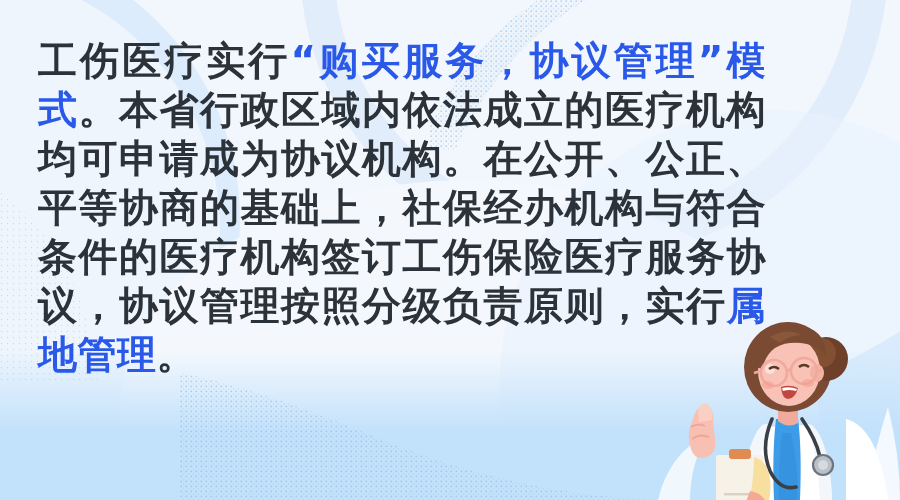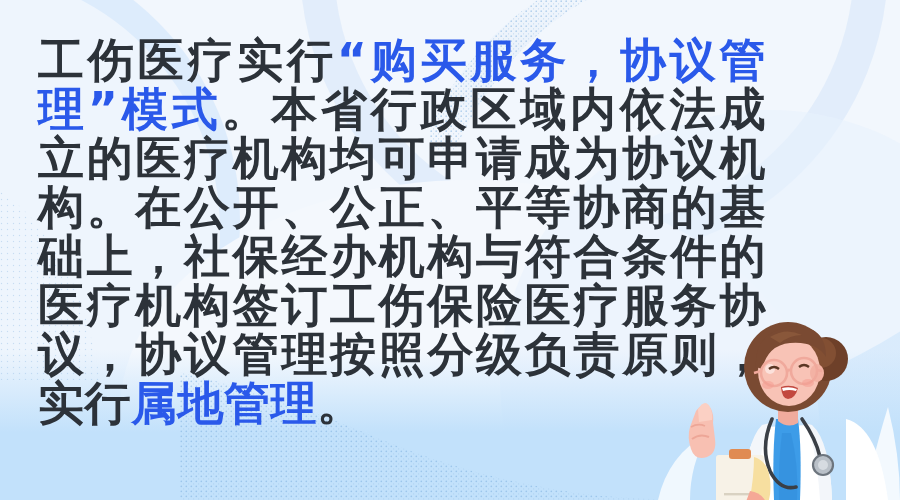--- a/index.html
+++ b/index.html
@@ -104,21 +104,21 @@
     opacity: .55;
     pointer-events: none;
   }
 
   
   .text-block {
     position: absolute;
     left: 38px;
     top: 36px;
     width: 728px;
-    font-size: 46px;
+    font-size: 39px;
     line-height: 49px;
     letter-spacing: .5px;
     font-weight: 700;
     color: #2c3239;
     text-align: justify;
     text-justify: inter-character;
     font-family: "DejaVu Sans", "Liberation Sans", sans-serif;
     z-index: 5;
   }
   .hl { color: #2a59ea; }

